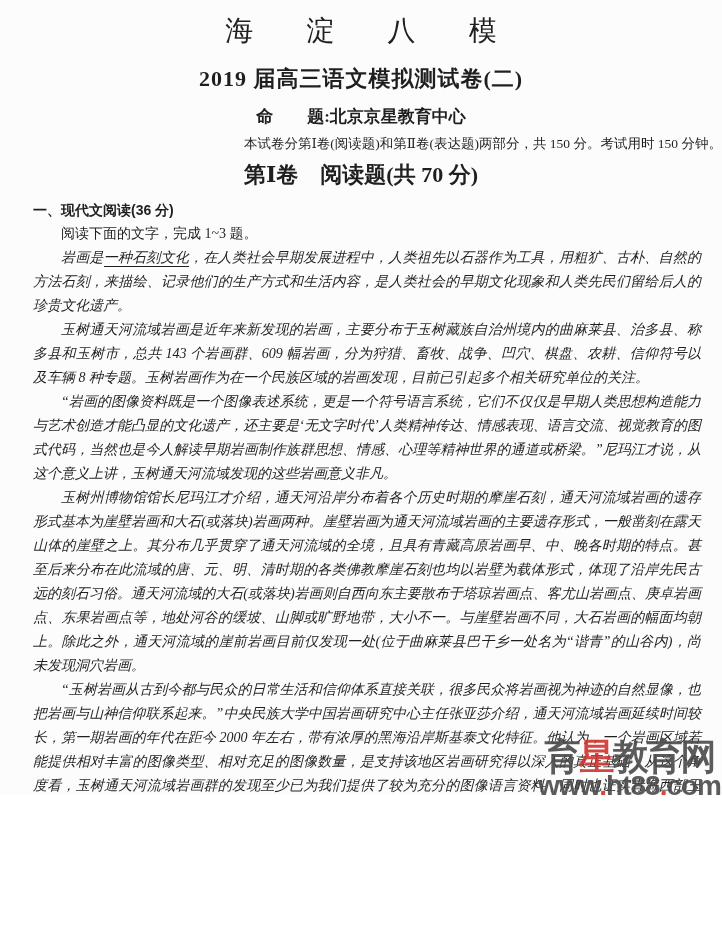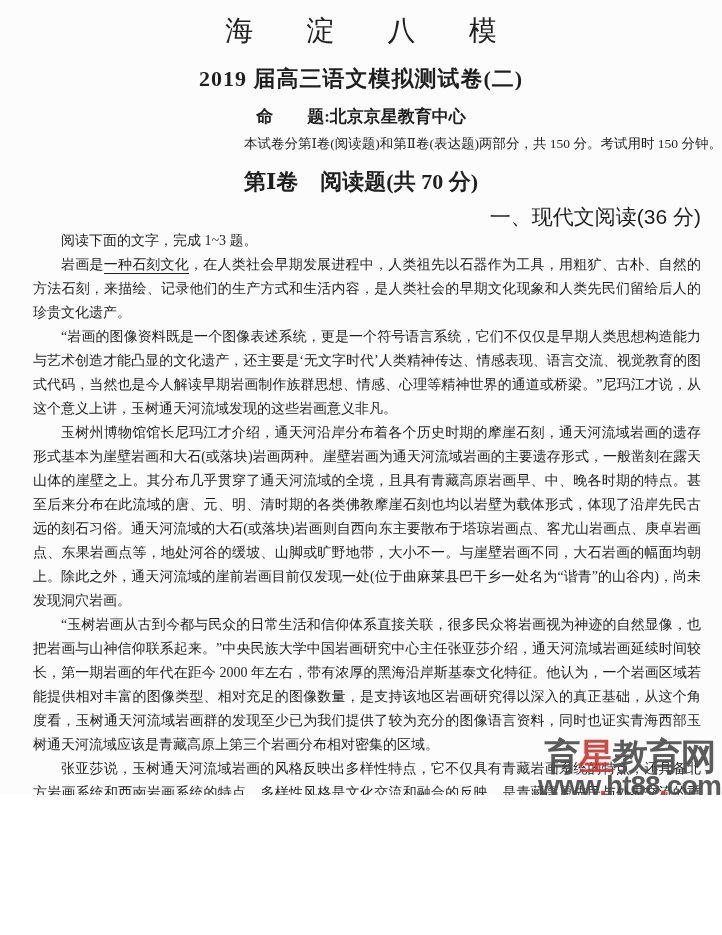--- a/index.html
+++ b/index.html
@@ -41,40 +41,40 @@
   }
   .instructions {
     text-align:right;
     font-size:13.5px;
     margin-top:7px;
   }
   .part-title {
     text-align:center;
     font-size:22px;
     font-weight:bold;
-    margin-top:14px;
+    margin-top:7px;
   }
   .content {
     padding:8px 21px 0 33px;
   }
   .content > * {
     line-height:24px;
     font-size:14px;
   }
   .section-heading {
-    font-weight:normal;
-    font-size:21px;
+    font-weight:bold;
+    font-size:14px;
     font-family:"Liberation Sans","DejaVu Sans",sans-serif;
-    text-align:right;
   }
   .subsection-heading { font-size:15.5px; }
   .intro { text-indent:2em; }
   p.body {
     text-indent:2em;
     text-align:justify;
+    font-style:italic;
   }
   .uline {
     border-bottom:1.5px solid var(--ink);
     padding-bottom:1px;
   }
   .watermark {
     position:absolute;
     right:1px;
     bottom:-5px;
     text-align:center;
@@ -117,20 +117,21 @@
 
   <div class="content">
 
     <div class="section-heading">一、现代文阅读(36 分)</div>
 
 
     <div class="intro">阅读下面的文字，完成 1~3 题。</div>
 
     <p class="body"><span>岩画是</span><span class="uline">一种石刻文化</span><span>，在人类社会早期发展进程中，人类祖先以石器作为工具，用粗犷、古朴、自然的方法石刻，来描绘、记录他们的生产方式和生活内容，是人类社会的早期文化现象和人类先民们留给后人的珍贵文化遗产。</span></p>
 
+    <p class="body">玉树通天河流域岩画是近年来新发现的岩画，主要分布于玉树藏族自治州境内的曲麻莱县、治多县、称多县和玉树市，总共 143 个岩画群、609 幅岩画，分为狩猎、畜牧、战争、凹穴、棋盘、农耕、信仰符号以及车辆 8 种专题。玉树岩画作为在一个民族区域的岩画发现，目前已引起多个相关研究单位的关注。</p>
     <p class="body">“岩画的图像资料既是一个图像表述系统，更是一个符号语言系统，它们不仅仅是早期人类思想构造能力与艺术创造才能凸显的文化遗产，还主要是‘无文字时代’人类精神传达、情感表现、语言交流、视觉教育的图式代码，当然也是今人解读早期岩画制作族群思想、情感、心理等精神世界的通道或桥梁。”尼玛江才说，从这个意义上讲，玉树通天河流域发现的这些岩画意义非凡。</p>
     <p class="body">玉树州博物馆馆长尼玛江才介绍，通天河沿岸分布着各个历史时期的摩崖石刻，通天河流域岩画的遗存形式基本为崖壁岩画和大石(或落块)岩画两种。崖壁岩画为通天河流域岩画的主要遗存形式，一般凿刻在露天山体的崖壁之上。其分布几乎贯穿了通天河流域的全境，且具有青藏高原岩画早、中、晚各时期的特点。甚至后来分布在此流域的唐、元、明、清时期的各类佛教摩崖石刻也均以岩壁为载体形式，体现了沿岸先民古远的刻石习俗。通天河流域的大石(或落块)岩画则自西向东主要散布于塔琼岩画点、客尤山岩画点、庚卓岩画点、东果岩画点等，地处河谷的缓坡、山脚或旷野地带，大小不一。与崖壁岩画不同，大石岩画的幅面均朝上。除此之外，通天河流域的崖前岩画目前仅发现一处(位于曲麻莱县巴干乡一处名为“谐青”的山谷内)，尚未发现洞穴岩画。</p>
     <p class="body">“玉树岩画从古到今都与民众的日常生活和信仰体系直接关联，很多民众将岩画视为神迹的自然显像，也把岩画与山神信仰联系起来。”中央民族大学中国岩画研究中心主任张亚莎介绍，通天河流域岩画延续时间较长，第一期岩画的年代在距今 2000 年左右，带有浓厚的黑海沿岸斯基泰文化特征。他认为，一个岩画区域若能提供相对丰富的图像类型、相对充足的图像数量，是支持该地区岩画研究得以深入的真正基础，从这个角度看，玉树通天河流域岩画群的发现至少已为我们提供了较为充分的图像语言资料，同时也证实青海西部玉树通天河流域应该是青藏高原上第三个岩画分布相对密集的区域。</p>
     <p class="body">张亚莎说，玉树通天河流域岩画的风格反映出多样性特点，它不仅具有青藏岩画系统的特点，还具备北方岩画系统和西南岩画系统的特点，多样性风格是文化交流和融合的反映，是青藏高原先民与外界交流的重要见证，它至少可以说明，青藏高原地区与外界的交流融合很早就已经开始了。</p>
 
   </div>
 
   <div class="watermark">
     <div class="wm-name"><span>育</span><span class="wm-red">星</span><span>教育网</span></div>
     <div class="wm-url"><span>www</span><span class="wm-red">.</span><span>ht88</span><span class="wm-red">.</span><span>com</span></div>

